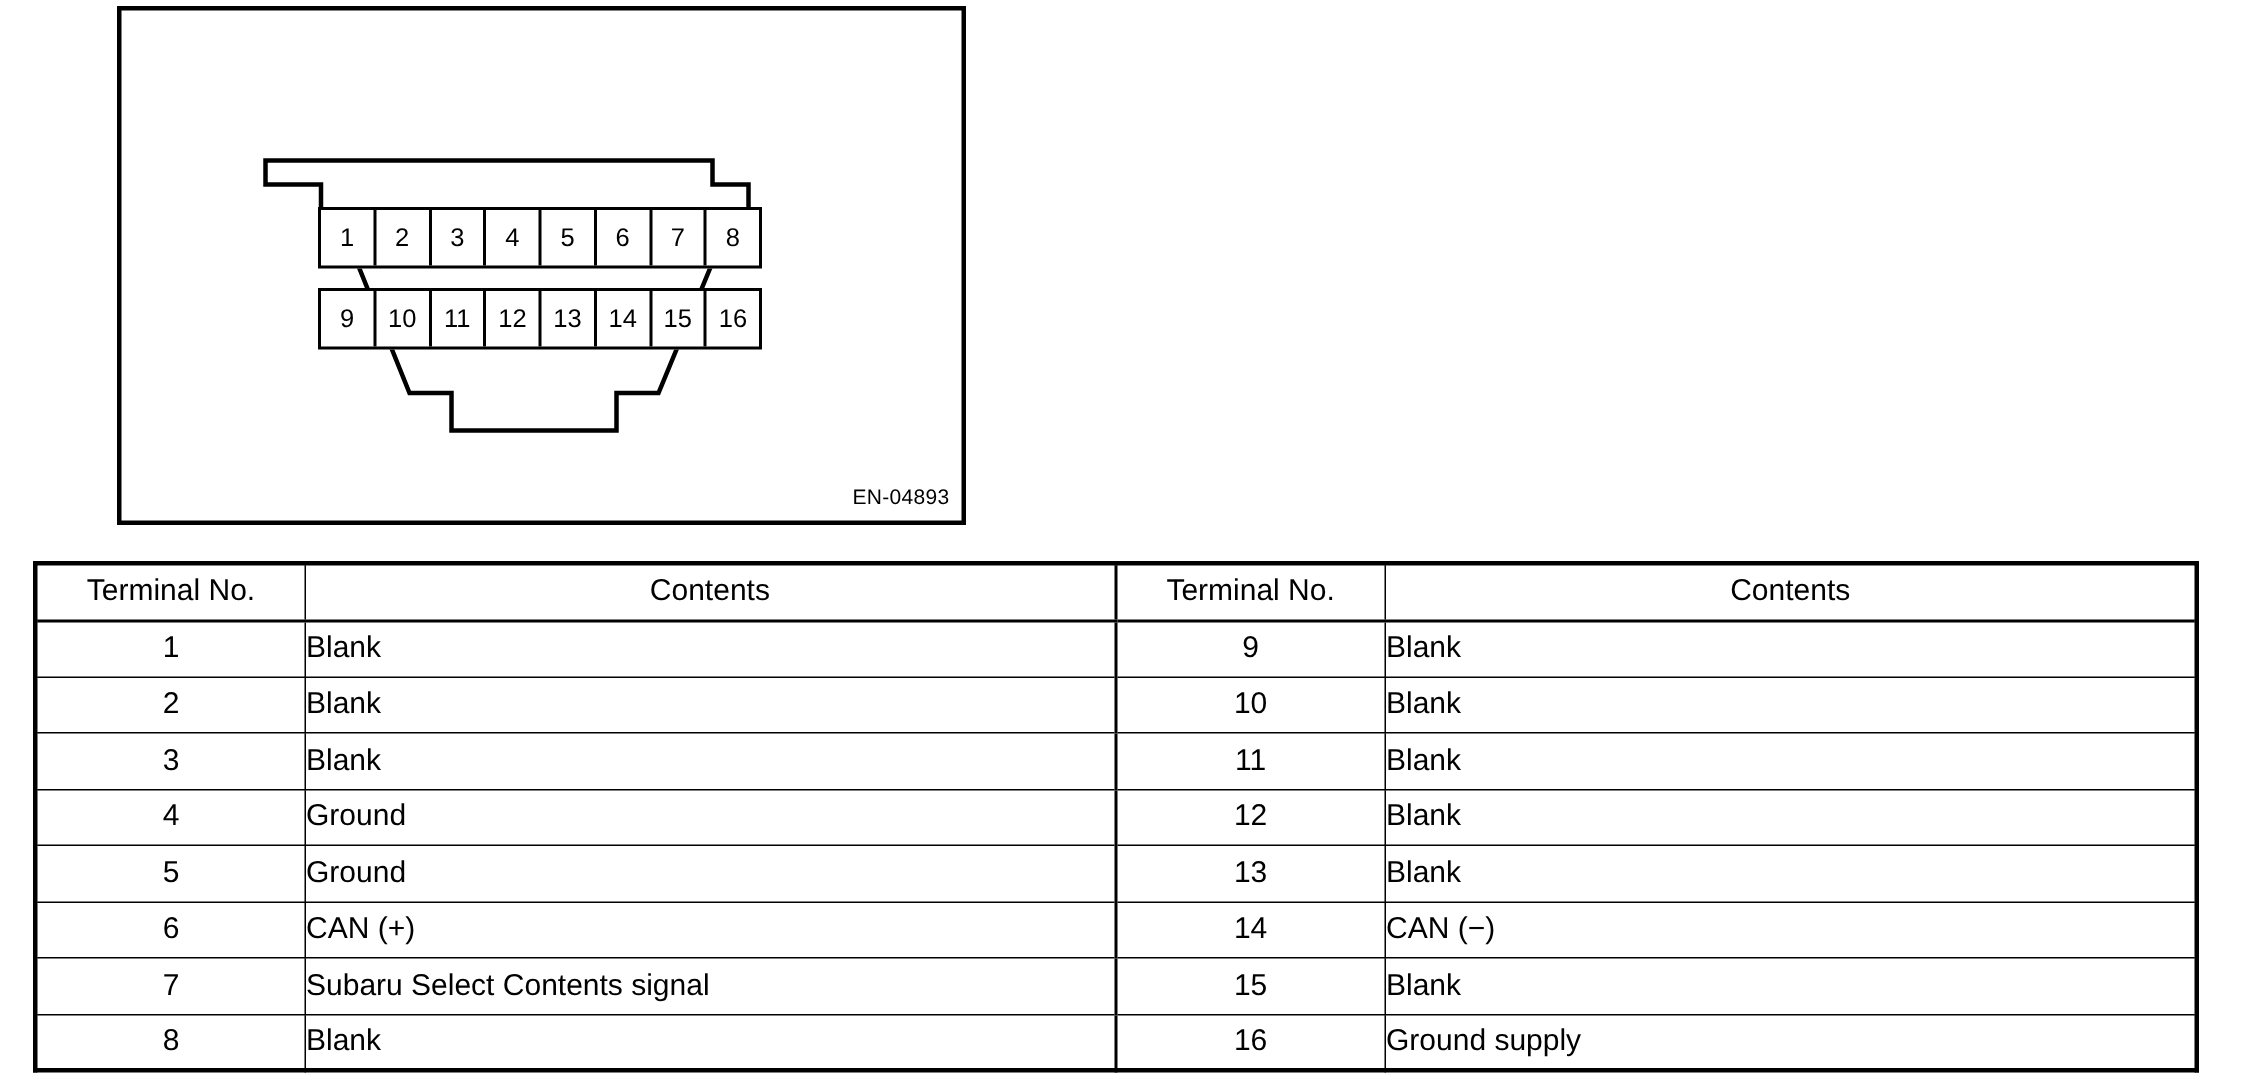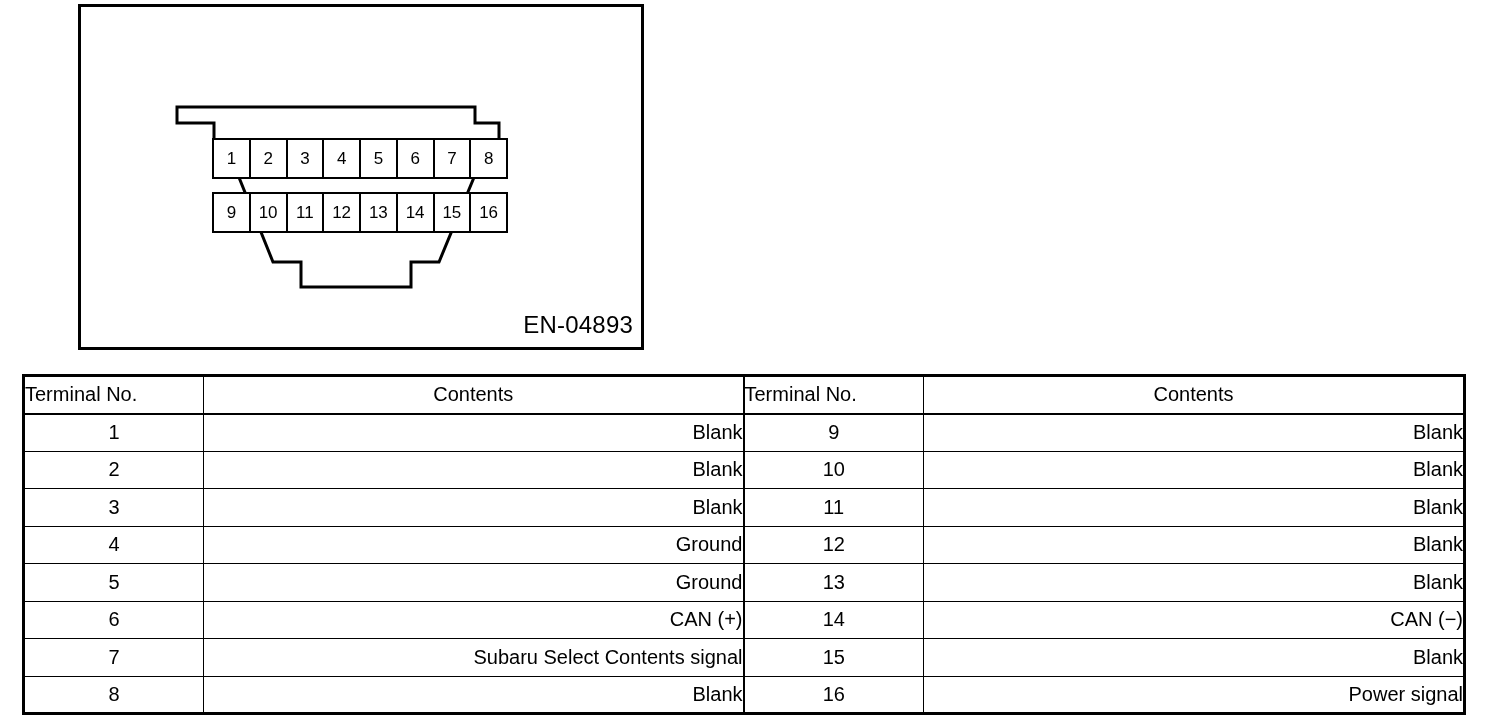--- a/index.html
+++ b/index.html
@@ -35,21 +35,21 @@
     top: 0;
     width: 566px;
     height: 310px;
     display: block;
   }
 
   #figure-code {
     position: absolute;
     right: 8px;
     bottom: 8px;
-    font-size: 24px;
+    font-size: 14px;
     letter-spacing: 0.2px;
     font-family: "Liberation Sans", sans-serif;
     white-space: nowrap;
   }
 
   
   .pin-grid {
     position: absolute;
     left: 131px;
     top: 131px;
@@ -104,29 +104,29 @@
     border: 1.5px solid #000;
     padding: 0;
     height: 37.5px;
     font-size: 20px;
     font-weight: normal;
     font-family: "Liberation Sans", sans-serif;
     vertical-align: middle;
     box-sizing: border-box;
   }
   #terminal-table thead th {
-    text-align: left;
+    text-align: center;
     border-bottom: 2.5px solid #000;
     height: 38px;
   }
   .cell-term {
     text-align: center;
   }
   .cell-contents {
-    text-align: right;
+    text-align: left;
     padding-left: 10px;
   }
   .col-sep {
     border-left: 2.5px solid #000 !important;
   }
 </style>
 </head>
 <body>
 
 <div id="figure-panel">
@@ -233,16 +233,16 @@
     <tr>
       <td class="cell-term">7</td>
       <td class="cell-contents">Subaru Select Contents signal</td>
       <td class="cell-term col-sep">15</td>
       <td class="cell-contents">Blank</td>
     </tr>
     <tr>
       <td class="cell-term">8</td>
       <td class="cell-contents">Blank</td>
       <td class="cell-term col-sep">16</td>
-      <td class="cell-contents">Power signal</td>
+      <td class="cell-contents">Ground supply</td>
     </tr>
   </tbody>
 </table>
 
 </body></html>

